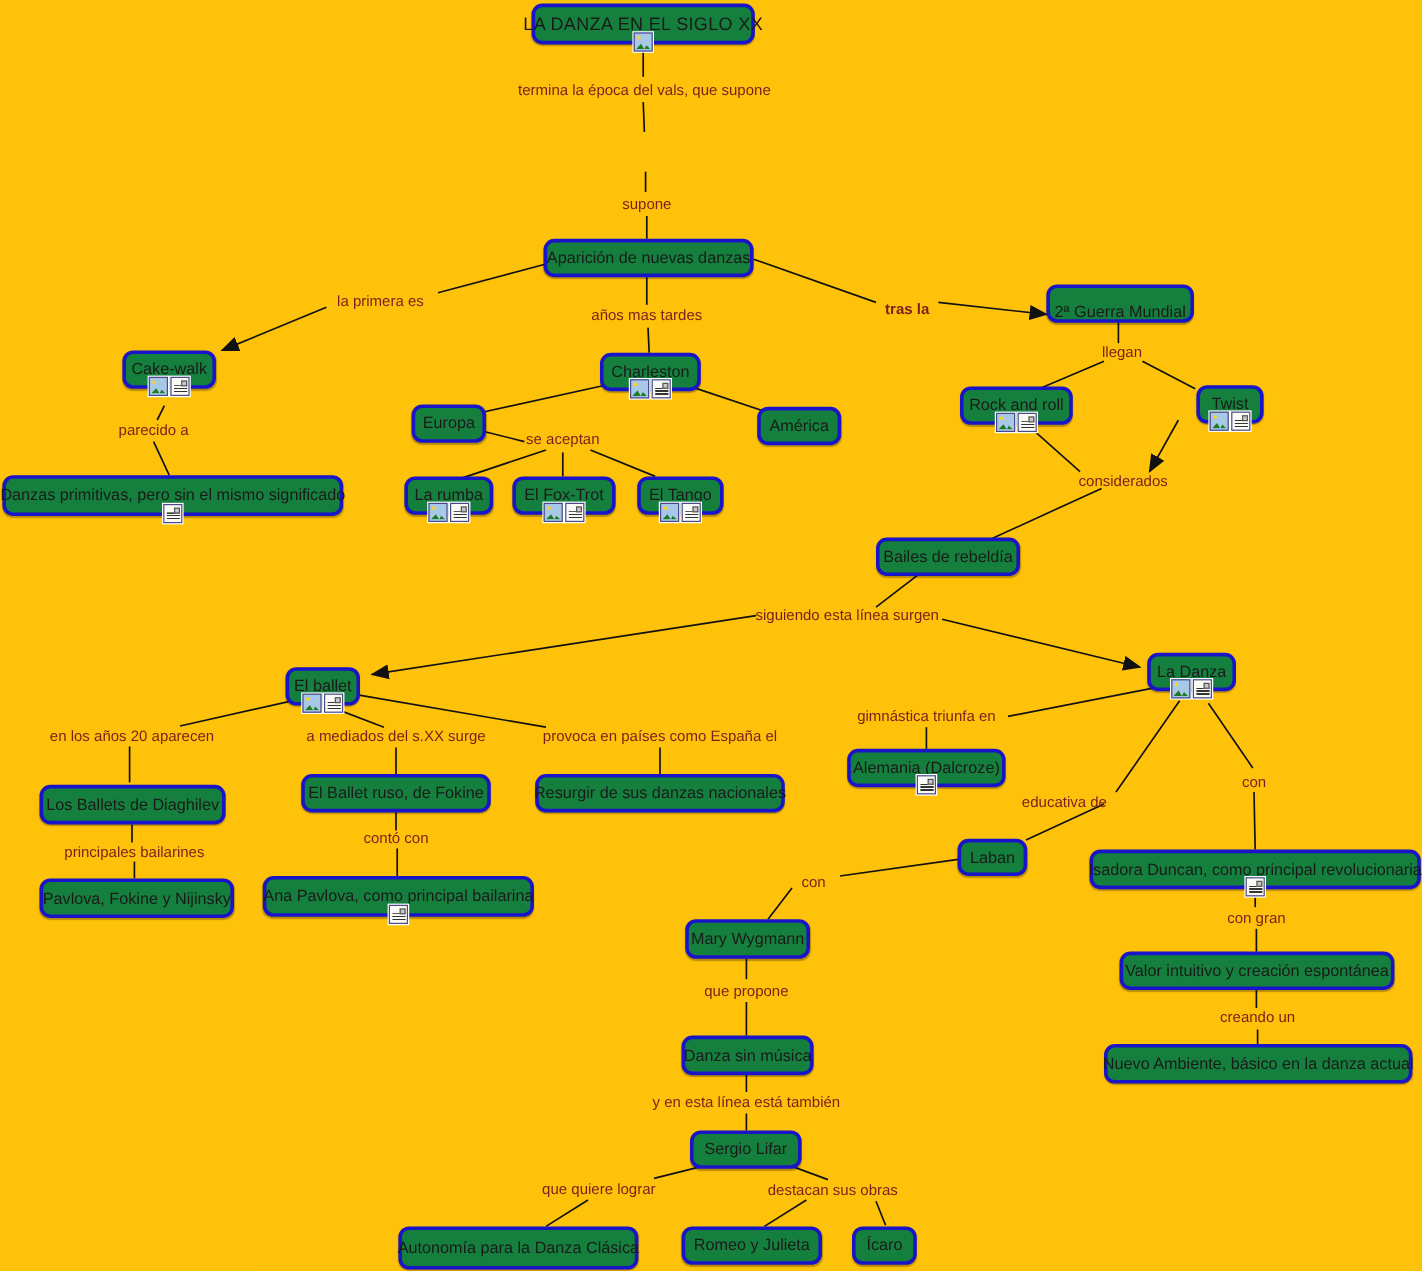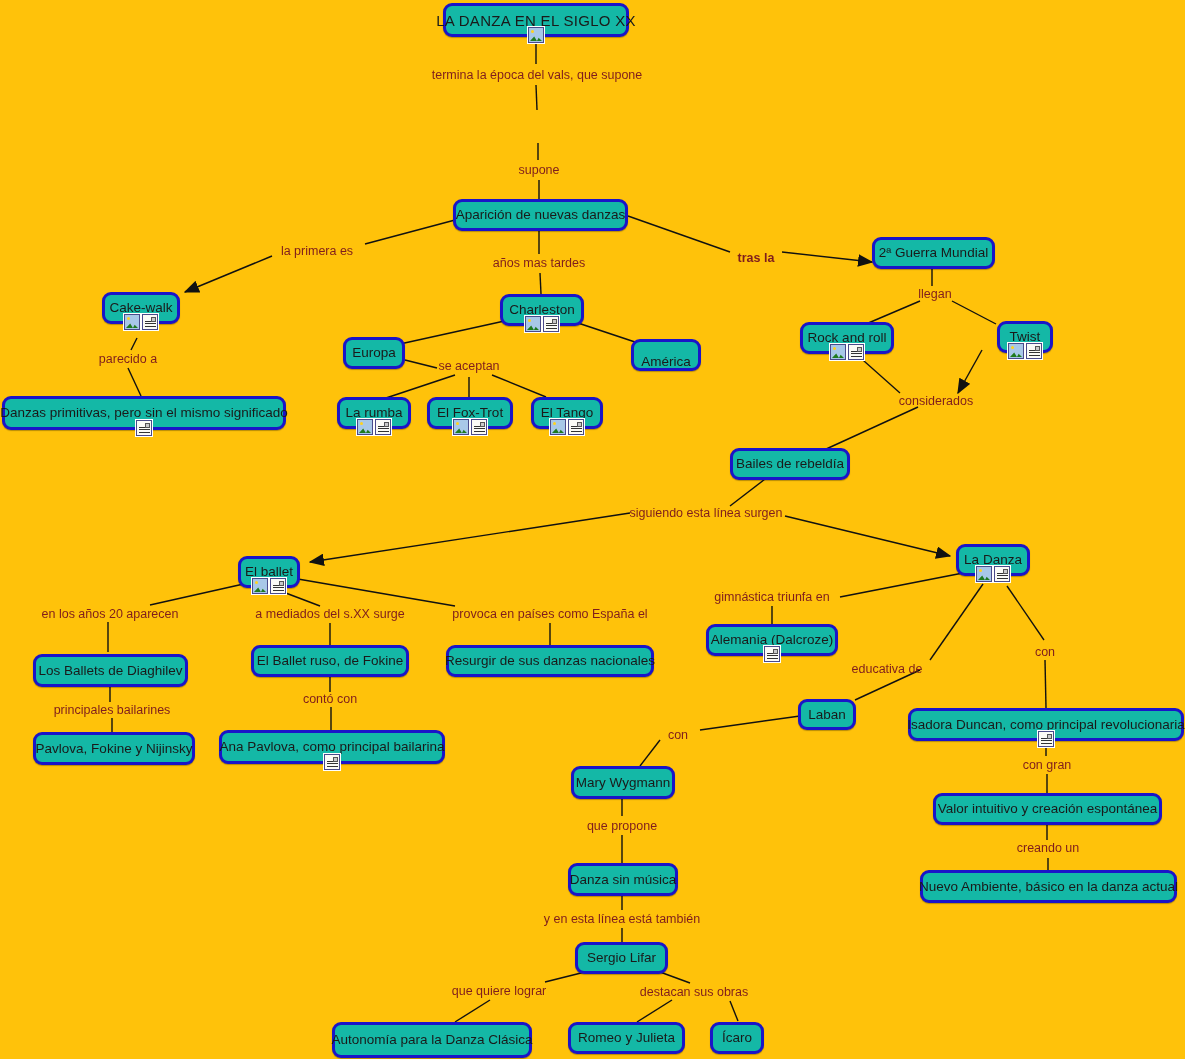--- a/index.html
+++ b/index.html
@@ -9,21 +9,21 @@
     width:1185px;height:1059px;
     position:relative;overflow:hidden;
     font-family:"Liberation Sans","DejaVu Sans",sans-serif;
   }
   #canvas{position:absolute;left:0;top:0;width:1185px;height:1059px;}
   #edges{position:absolute;left:0;top:0;width:1185px;height:1059px;pointer-events:none;}
 
   .node{
     position:absolute;
     box-sizing:border-box;
-    background:#14b8a6;
+    background:#15803d;
     border:3px solid #1a14c8;
     border-radius:9px;
     color:#1a1a1a;
     font-size:13.5px;
     line-height:1;
     display:flex;
     align-items:center;
     justify-content:center;
     text-align:center;
     padding:0 9px;
@@ -190,21 +190,21 @@
     <span class="icons">
       <span class="ic pic"></span>
     </span>
   </div>
 
 
   <div class="node" style="left:453px;top:199px;width:175px;height:32px;">
     <span class="lbl">Aparición de nuevas danzas</span>
   </div>
 
-  <div class="node" style="left:872px;top:237px;width:123px;height:32px;">
+  <div class="node" style="left:872px;top:237px;width:123px;height:32px;align-items:flex-end;">
     <span class="lbl">2ª Guerra Mundial</span>
   </div>
 
   <div class="node" style="left:102px;top:292px;width:78px;height:32px;">
     <span class="lbl">Cake-walk</span>
     <span class="icons">
       <span class="ic pic"></span>
       <span class="ic doc"></span>
     </span>
   </div>
@@ -221,21 +221,21 @@
     <span class="icons">
       <span class="ic pic"></span>
       <span class="ic doc"></span>
     </span>
   </div>
 
   <div class="node" style="left:343px;top:337px;width:62px;height:32px;">
     <span class="lbl">Europa</span>
   </div>
 
-  <div class="node" style="left:631px;top:339px;width:70px;height:32px;align-items:flex-end;">
+  <div class="node" style="left:631px;top:339px;width:70px;height:32px;">
     <span class="lbl">América</span>
   </div>
 
   <div class="node" style="left:337px;top:397px;width:74px;height:32px;">
     <span class="lbl">La rumba</span>
     <span class="icons">
       <span class="ic pic"></span>
       <span class="ic doc"></span>
     </span>
   </div>

